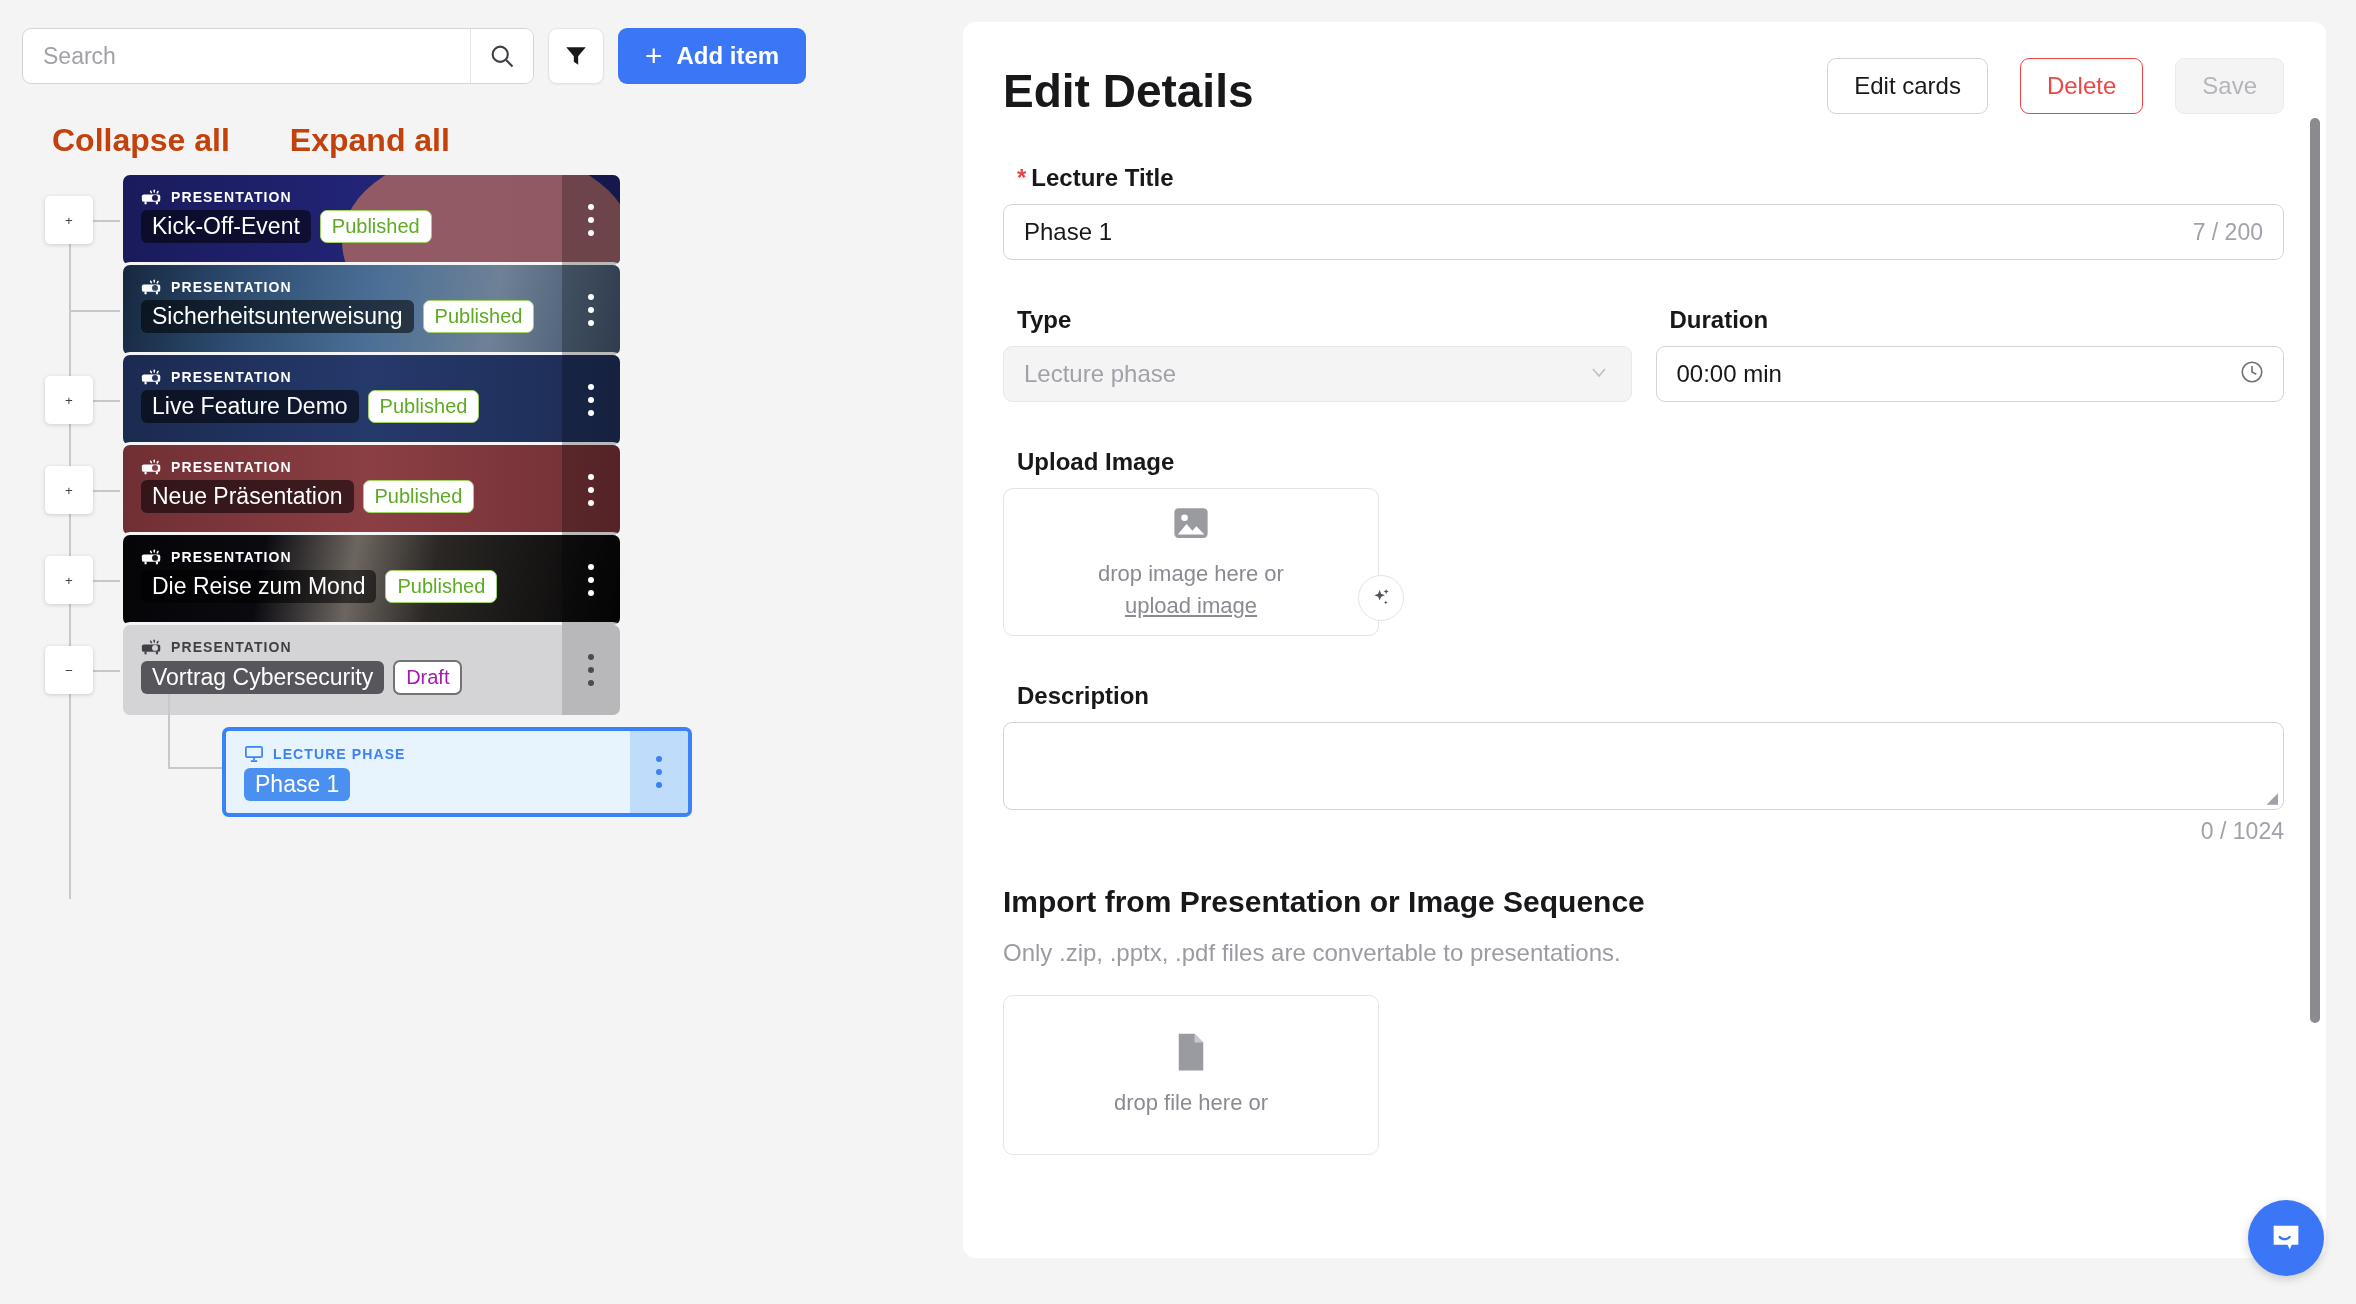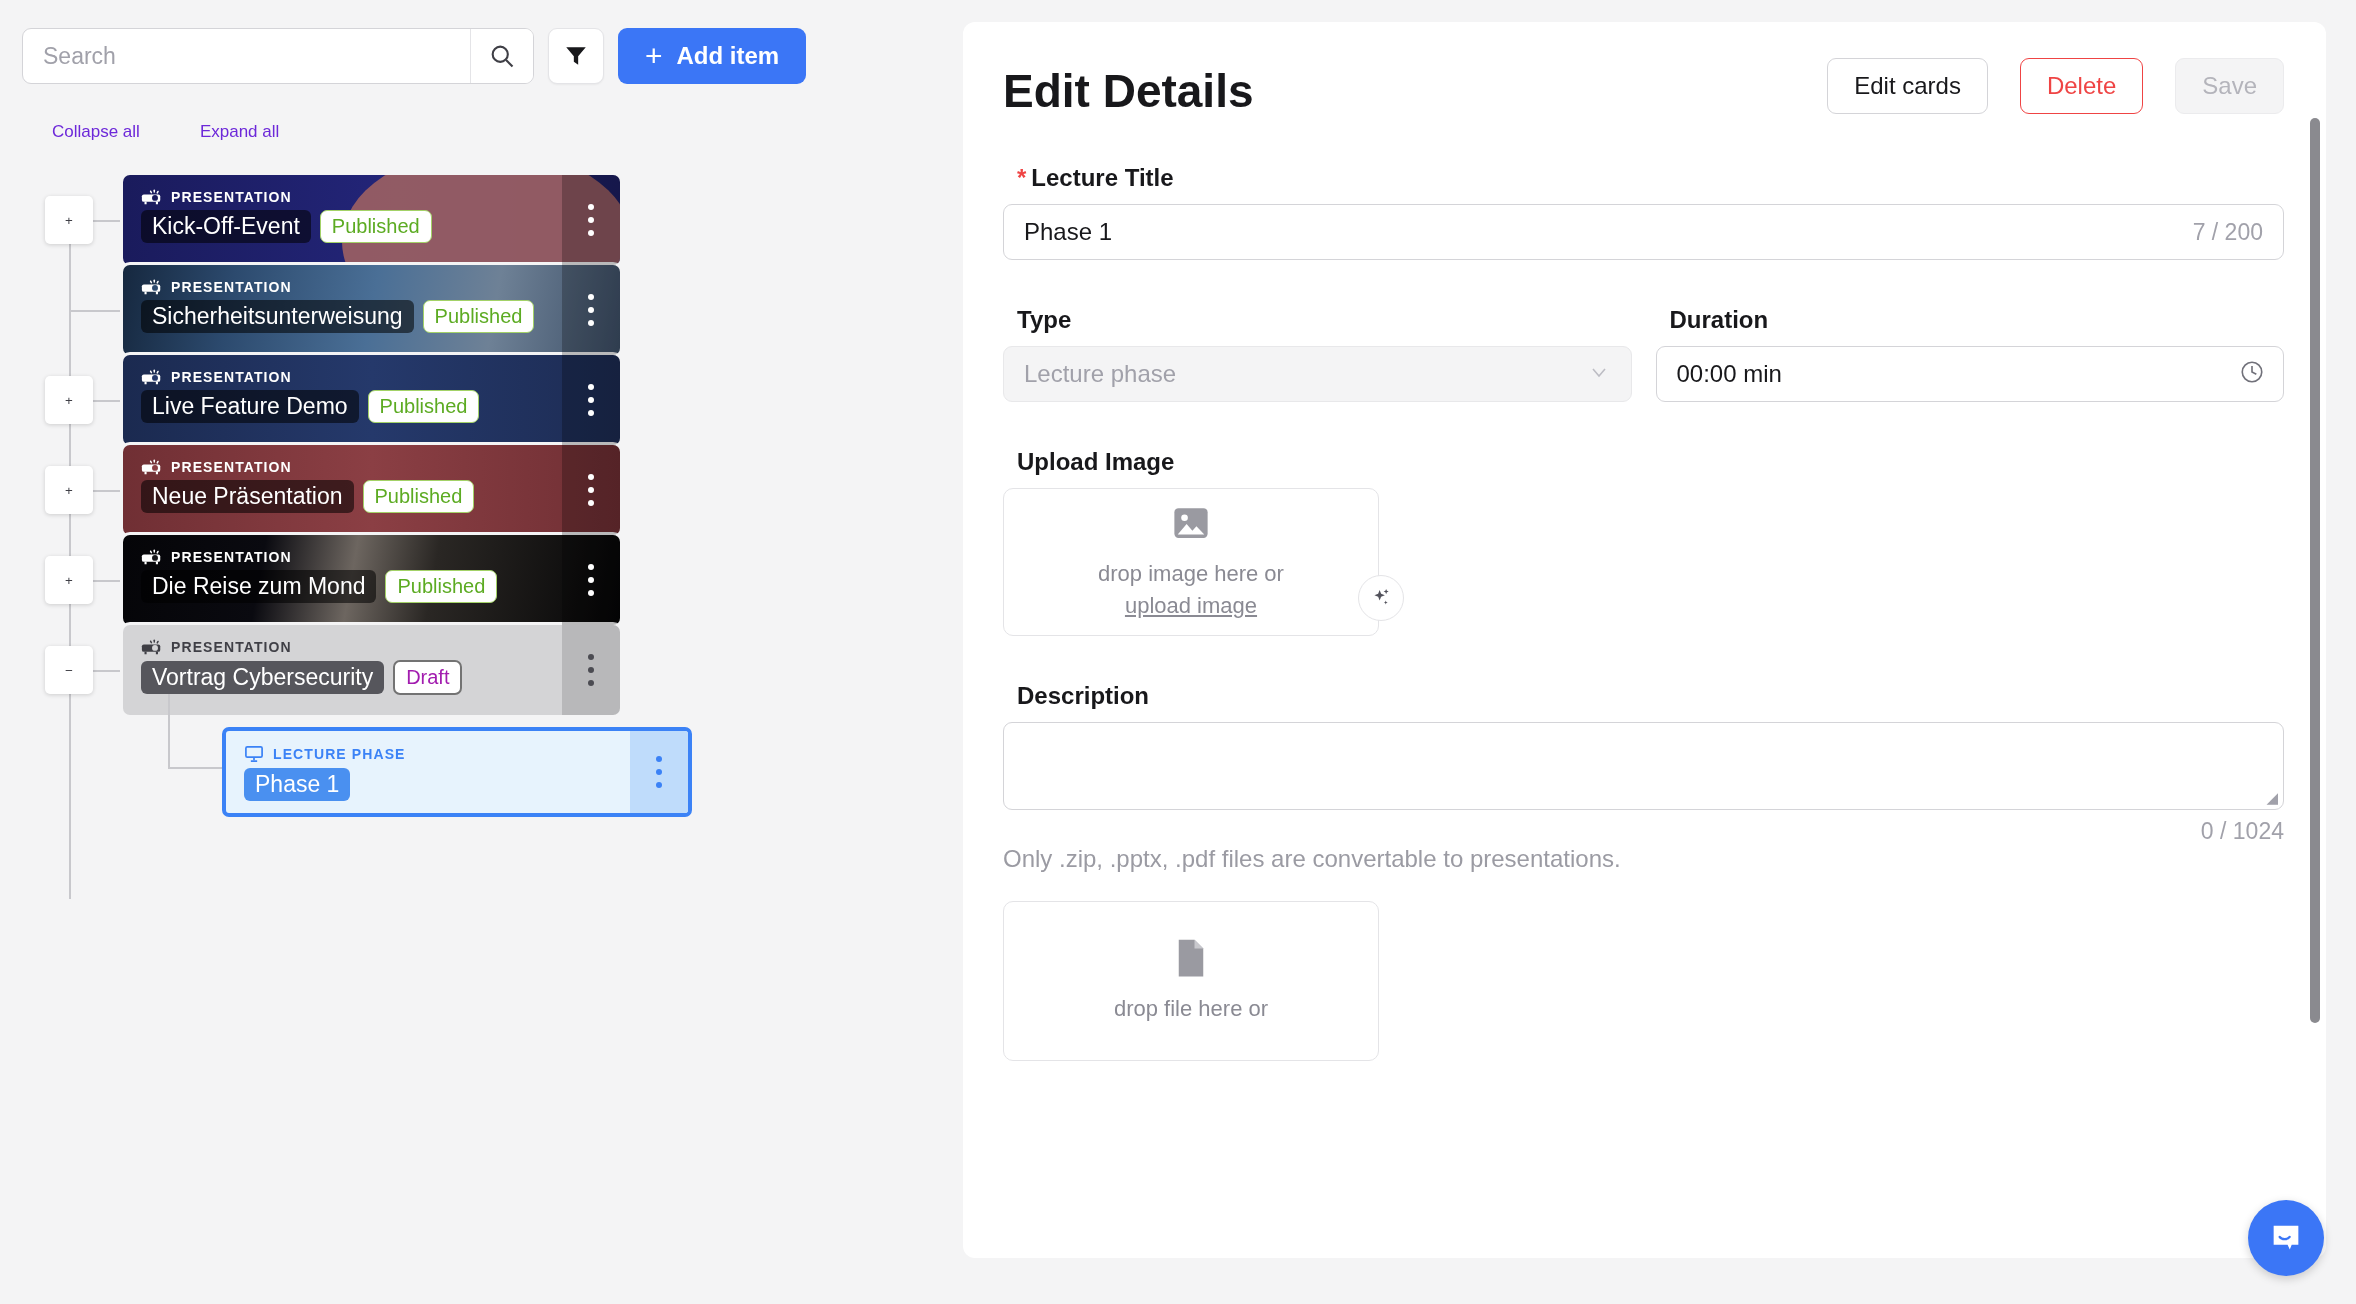--- a/index.html
+++ b/index.html
@@ -72,23 +72,24 @@
     font-family: "Liberation Sans", sans-serif;
   }
   .add-btn .plus { font-size: 30px; font-weight: 400; line-height: 1; }
 
   
   .tree-links {
     position: absolute; left: 52px; top: 122px;
     display: flex; gap: 60px;
   }
   .tree-link {
-    color: #6d28d9; font-size: 17px; background: none; border: none;
+    color: #c2410c; font-size: 32px; background: none; border: none;
     cursor: pointer; padding: 0;
     font-family: "Liberation Sans", sans-serif;
+    font-weight: bold;
   }
 
   
   .tree { position: absolute; left: 0; top: 175px; width: 945px; }
   .spine {
     position: absolute; left: 69px; top: 24px;
     width: 2px; height: 700px; background: #c8c8cc;
   }
   .row { position: relative; height: 90px; margin-bottom: 0; }
 
@@ -595,20 +596,21 @@
           </svg>
         </button>
       </div>
 
       <div class="field-label">Description</div>
       <div class="textarea-box">
         <span class="resize-grip">◢</span>
       </div>
       <div class="counter-right">0 / 1024</div>
 
+      <div class="section-title">Import from Presentation or Image Sequence</div>
       <div class="section-sub">Only .zip, .pptx, .pdf files are convertable to presentations.</div>
       <div class="drop-zone dz-file">
         <svg width="38" height="42" viewBox="0 0 20 24">
           <path d="M3 1.5h9l5 5v16H3z" fill="#9a9aa1"></path>
           <path d="M12 1.5l5 5h-5z" fill="#c8c8cd"></path>
         </svg>
         <div class="dz-text">drop file here or</div>
       </div>
 
       <div class="panel-scrollbar"></div>

